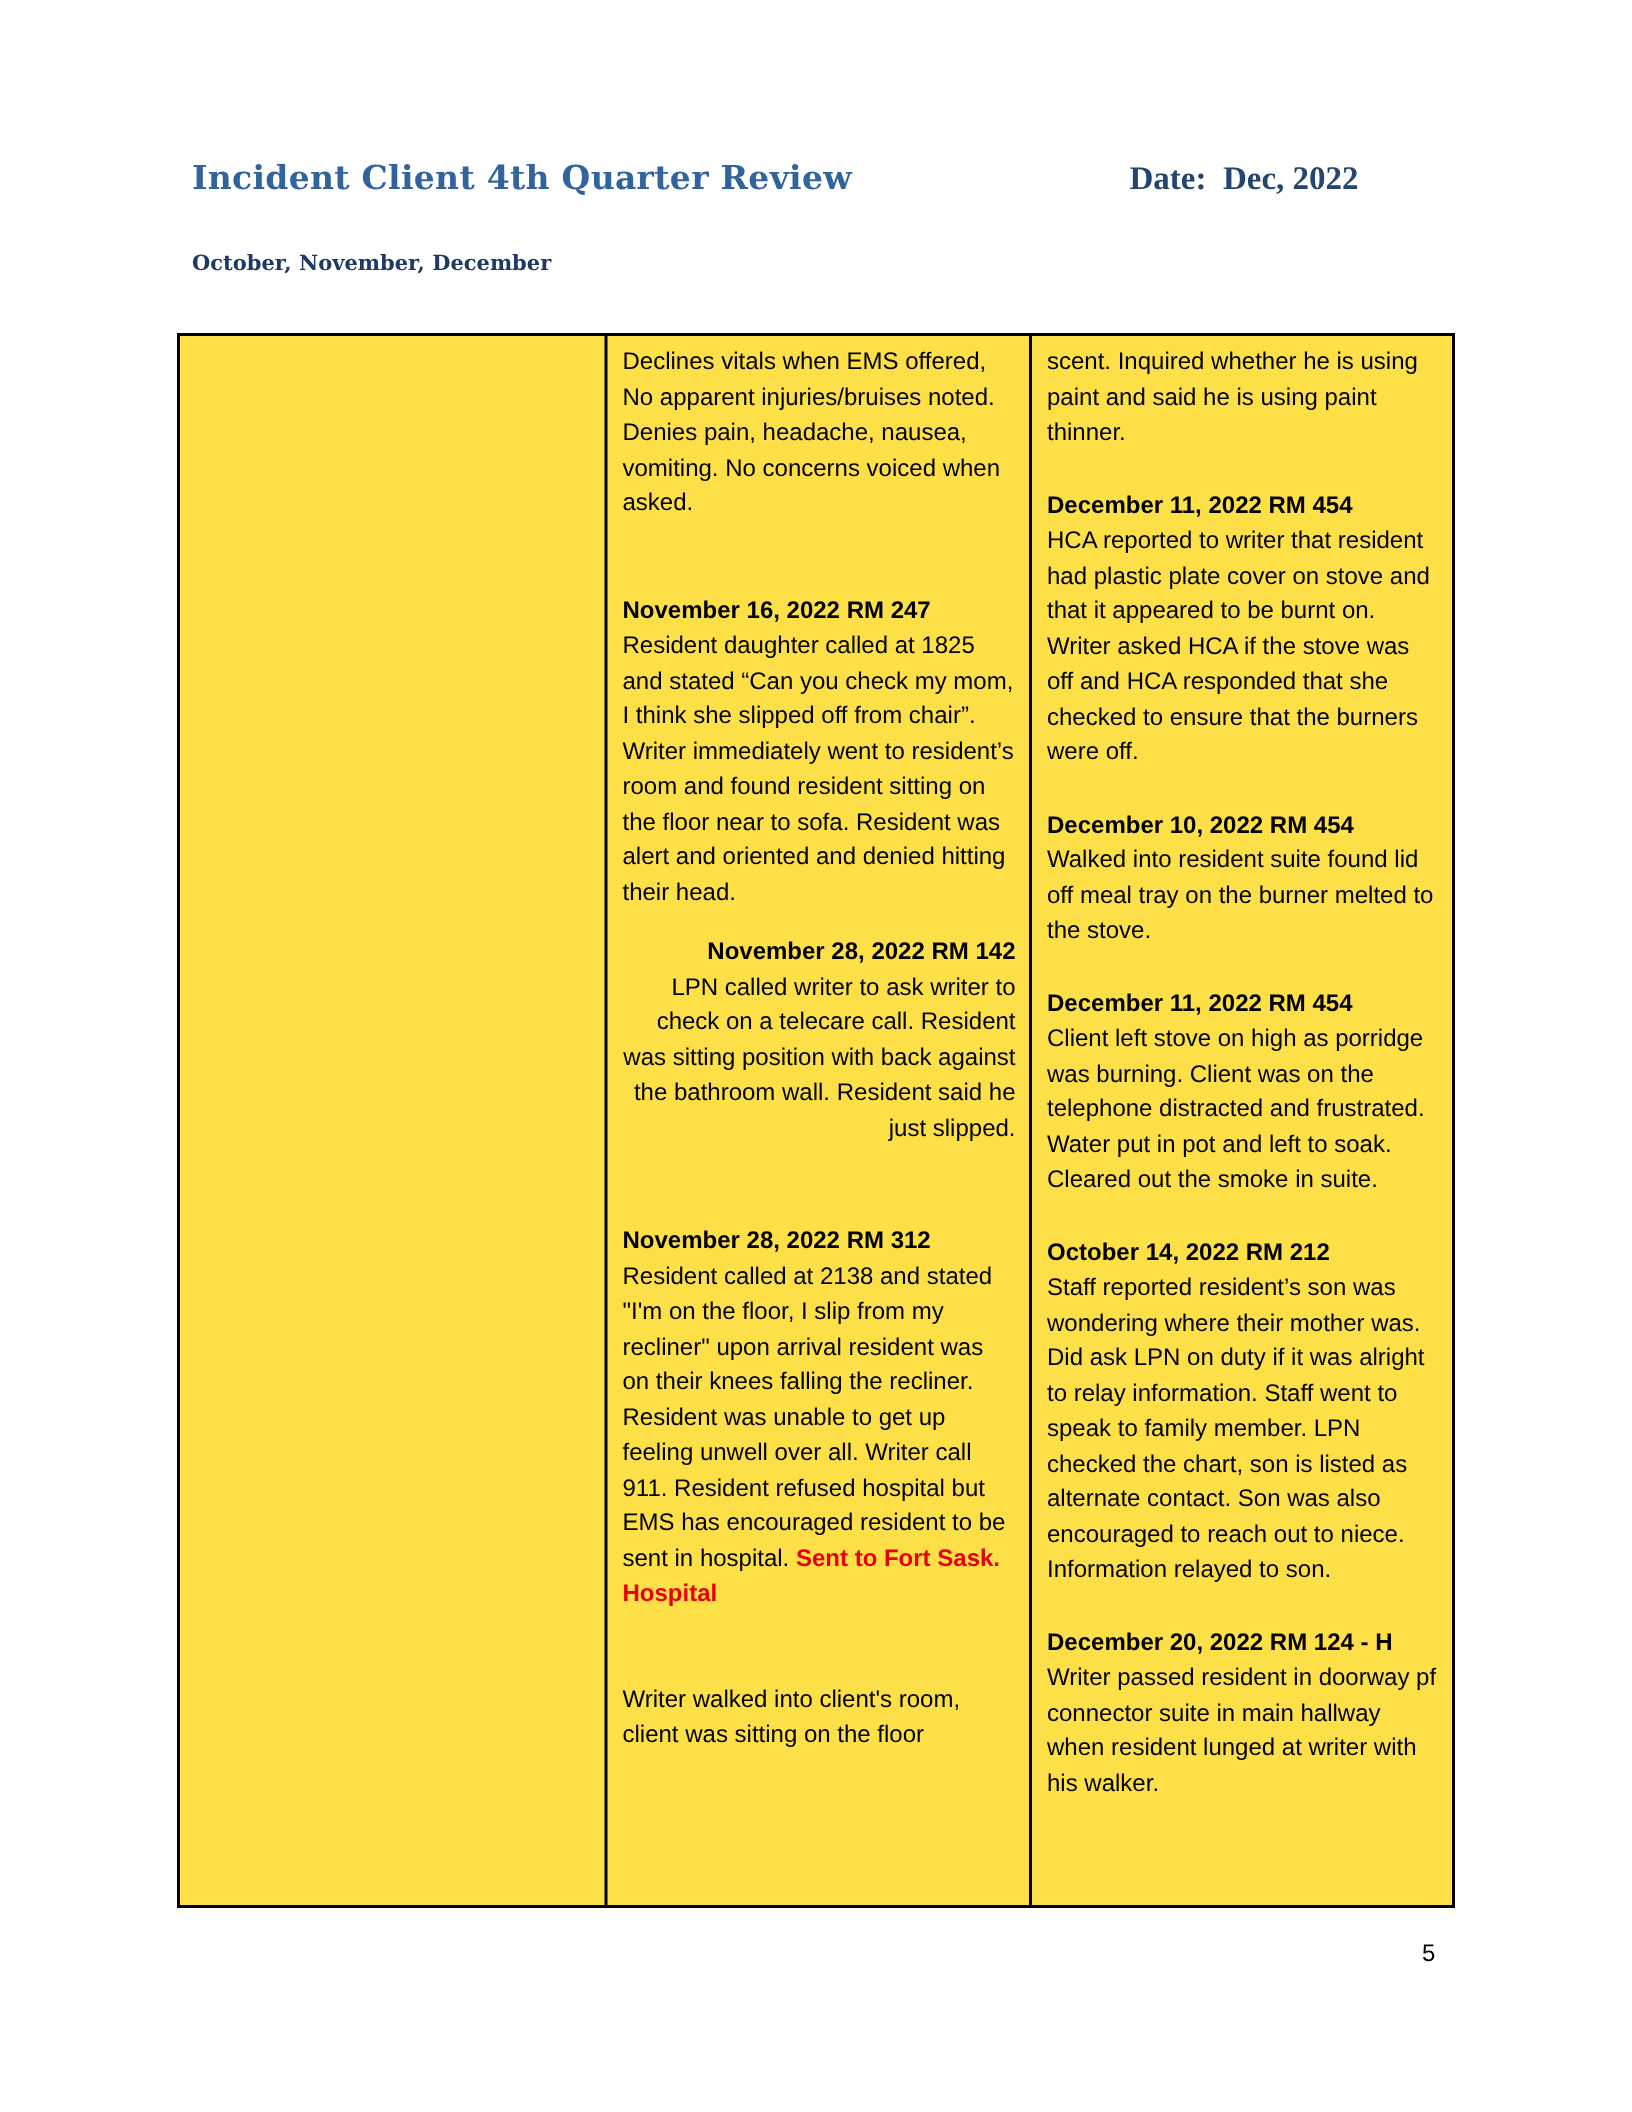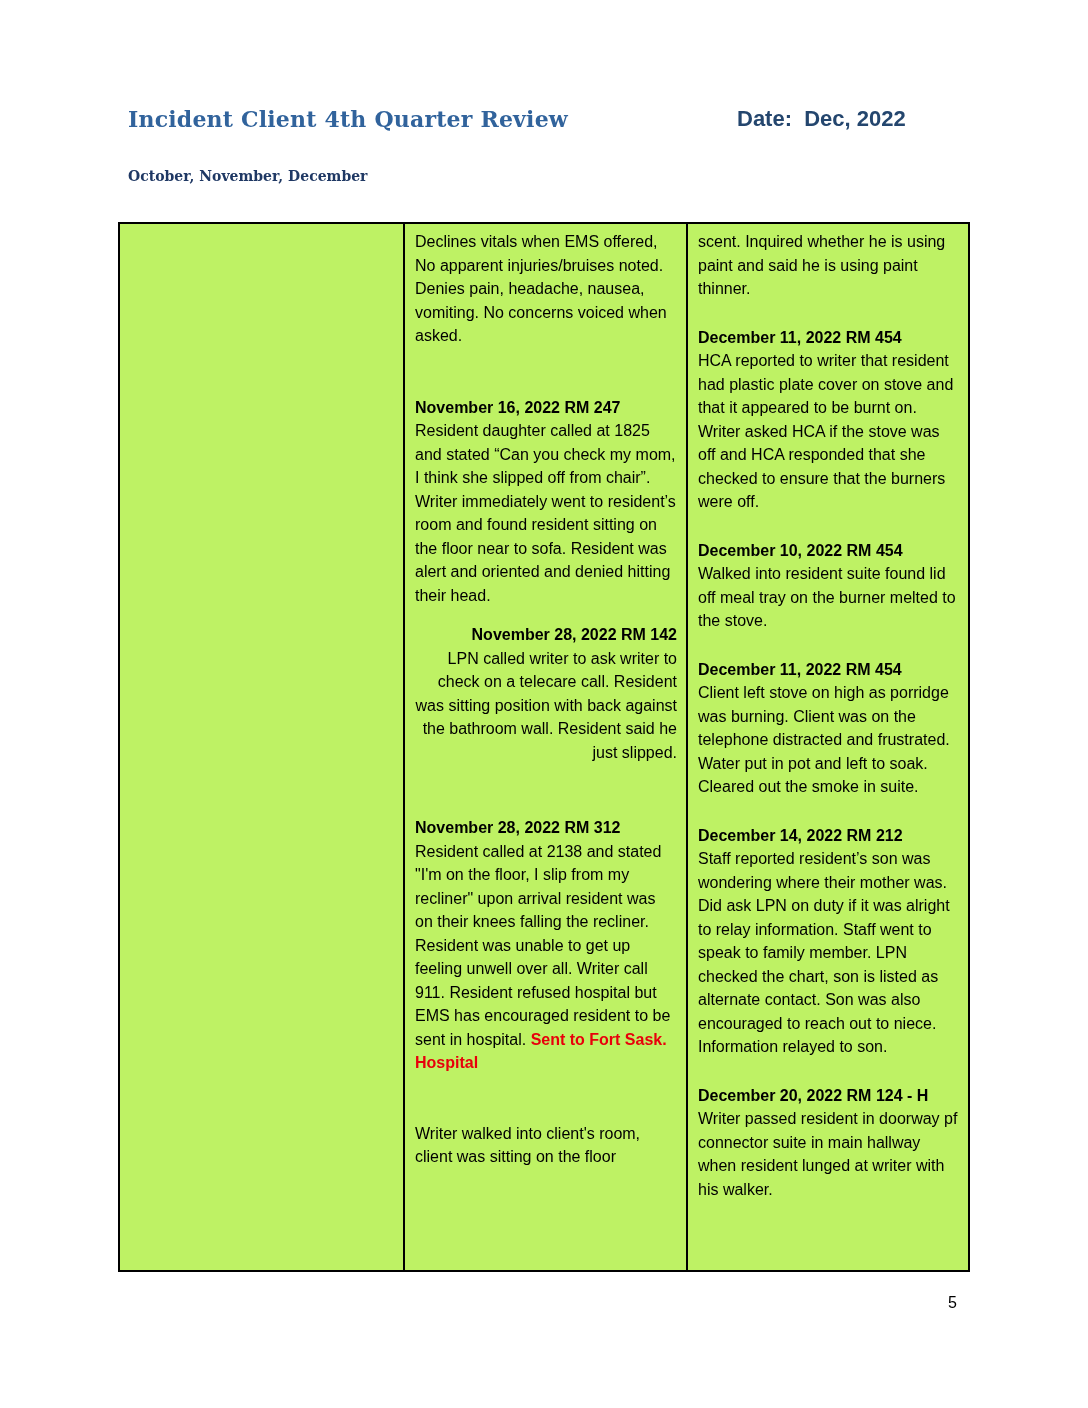--- a/index.html
+++ b/index.html
@@ -6,34 +6,34 @@
   body {
     width:1088px; height:1408px; position:relative;
     font-family:"Liberation Sans", sans-serif; color:#000;
   }
   .doc-title {
     position:absolute; left:128px; top:106px;
     font-family:"DejaVu Serif", serif; font-weight:bold;
     font-size:22px; color:#31639C; letter-spacing:0.2px;
   }
   .doc-date {
-    position:absolute; left:737px; top:106px;
-    font-family:Liberation Sans, sans-serif; font-weight:bold;
+    position:absolute; left:753px; top:106px;
+    font-family:Liberation Serif, serif; font-weight:bold;
     font-size:22px; color:#24466E; white-space:pre;
   }
   .doc-subheading {
     position:absolute; left:128px; top:168px;
     font-family:"DejaVu Serif", serif; font-weight:bold;
     font-size:14px; color:#1F3864;
   }
   .report-table {
     position:absolute; left:118px; top:222px;
     width:852px; height:1050px;
     border:2px solid #000; box-sizing:border-box;
-    display:flex; background:#bef264;
+    display:flex; background:#fde047;
   }
   .cell {
     box-sizing:border-box; overflow:hidden;
     padding:6px 9px 0 10px;
     font-size:16px; line-height:23.5px;
   }
   .cell.c1 { width:285px; border-right:2px solid #000; padding:0; }
   .cell.c2 { width:283px; border-right:2px solid #000; }
   .cell.c3 { flex:1; }
   .entry p { margin:0; }
@@ -94,21 +94,21 @@
       </div>
       <div class="entry">
         <p class="heading">December 10, 2022 RM 454</p>
         <p class="body">Walked into resident suite found lid off meal tray on the burner melted to the stove.</p>
       </div>
       <div class="entry">
         <p class="heading">December 11, 2022 RM 454</p>
         <p class="body">Client left stove on high as porridge was burning. Client was on the telephone distracted and frustrated. Water put in pot and left to soak. Cleared out the smoke in suite.</p>
       </div>
       <div class="entry">
-        <p class="heading">December 14, 2022 RM 212</p>
+        <p class="heading">October 14, 2022 RM 212</p>
         <p class="body">Staff reported resident’s son was wondering where their mother was. Did ask LPN on duty if it was alright to relay information. Staff went to speak to family member. LPN checked the chart, son is listed as alternate contact. Son was also encouraged to reach out to niece. Information relayed to son.</p>
       </div>
       <div class="entry">
         <p class="heading">December 20, 2022 RM 124 - H</p>
         <p class="body">Writer passed resident in doorway pf connector suite in main hallway when resident lunged at writer with his walker.</p>
       </div>
     </div>
 
   </div>
 

